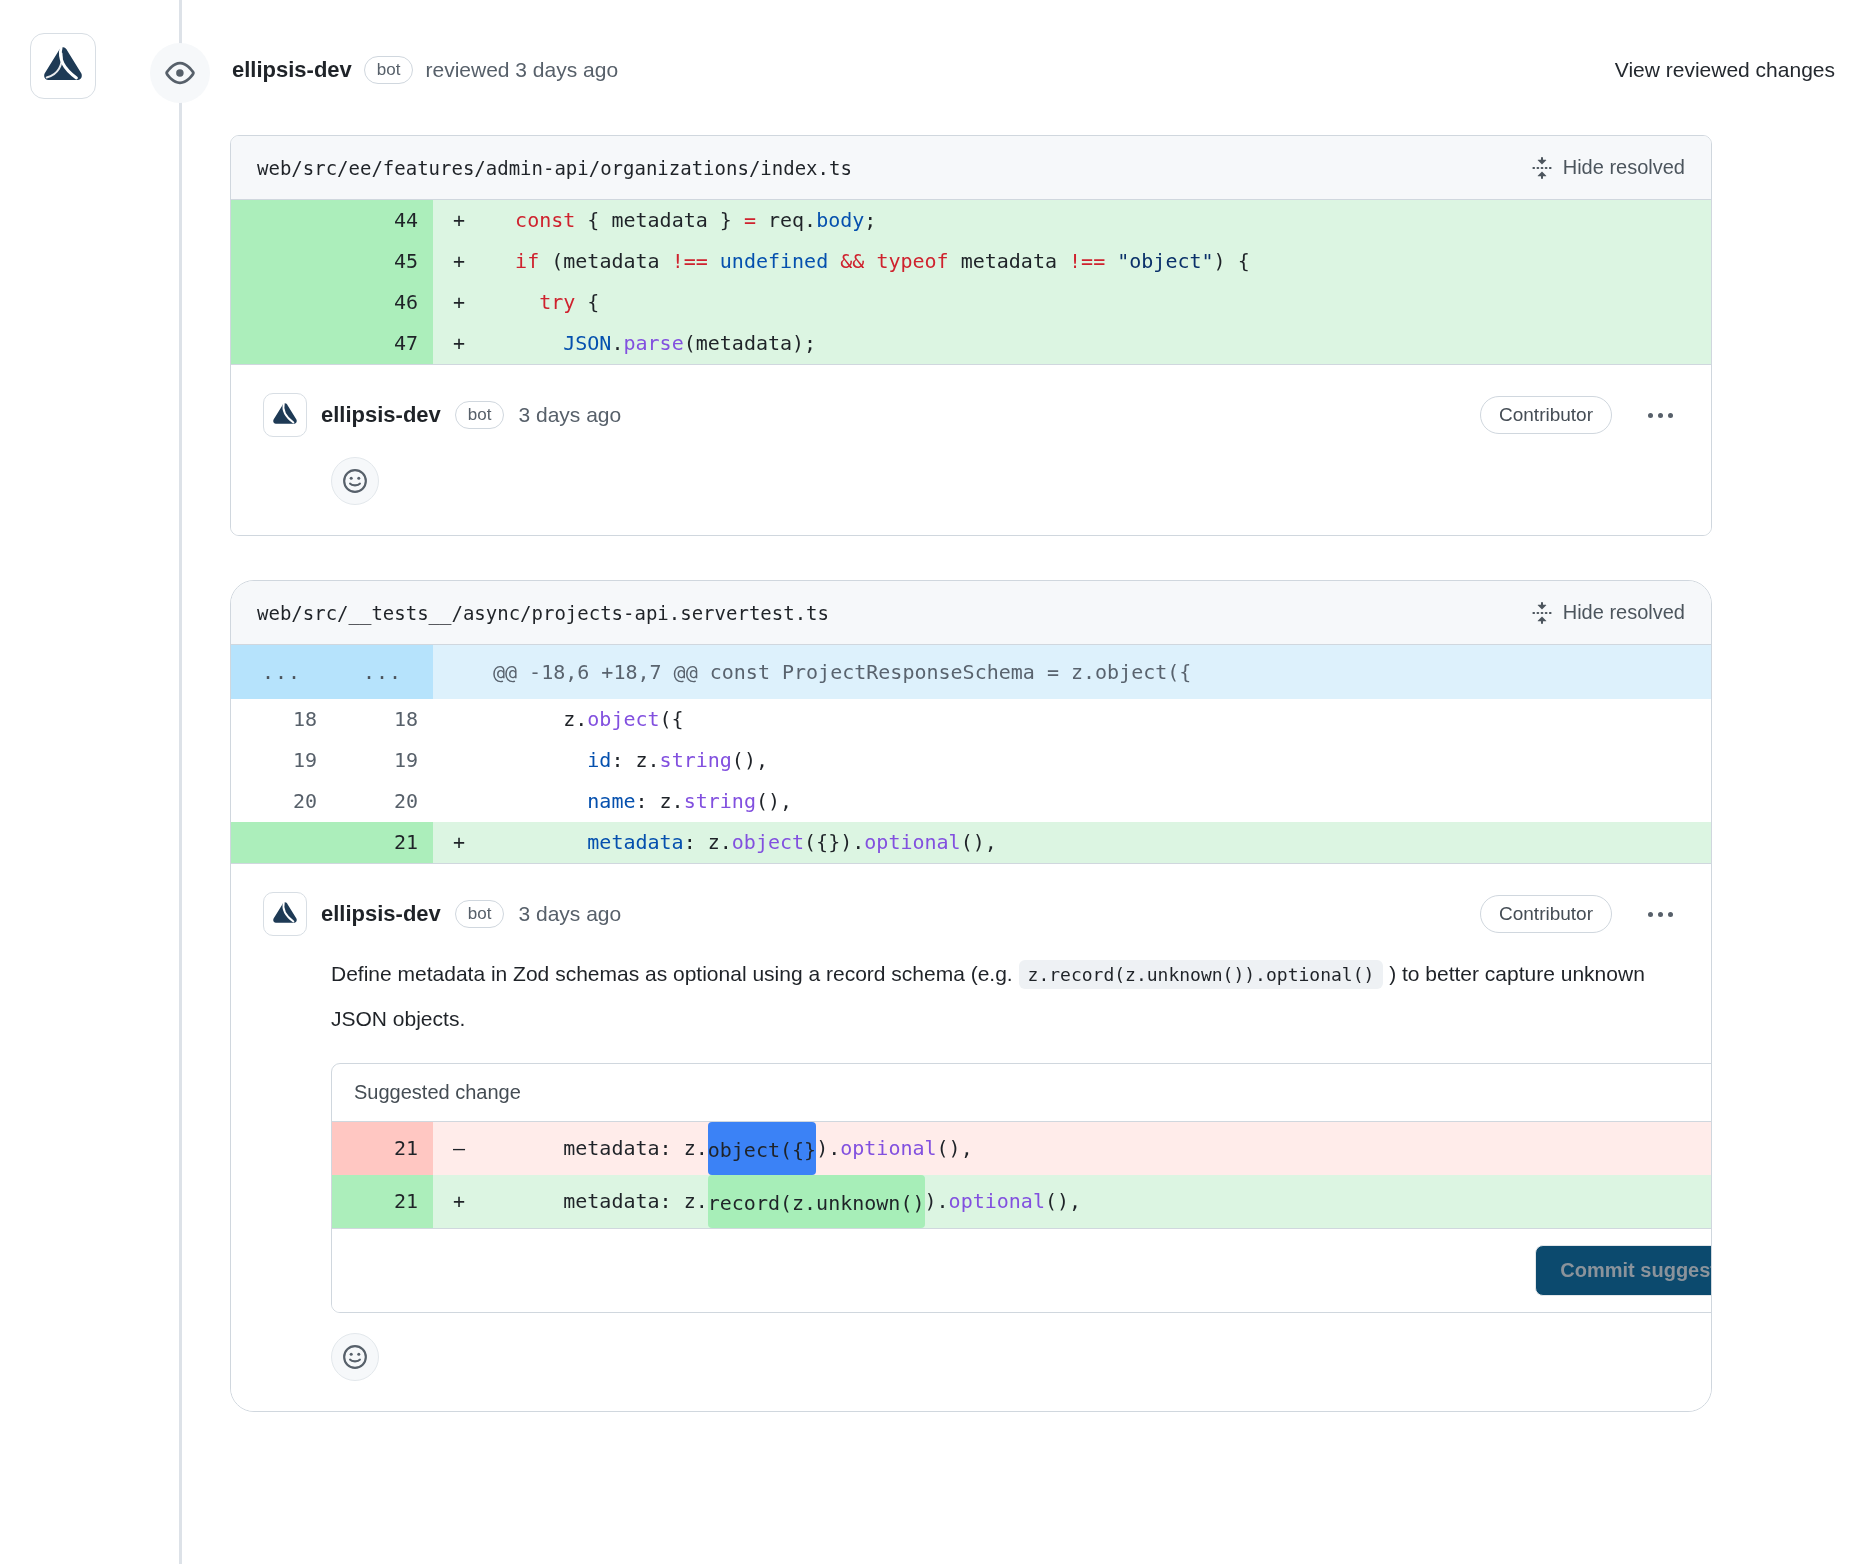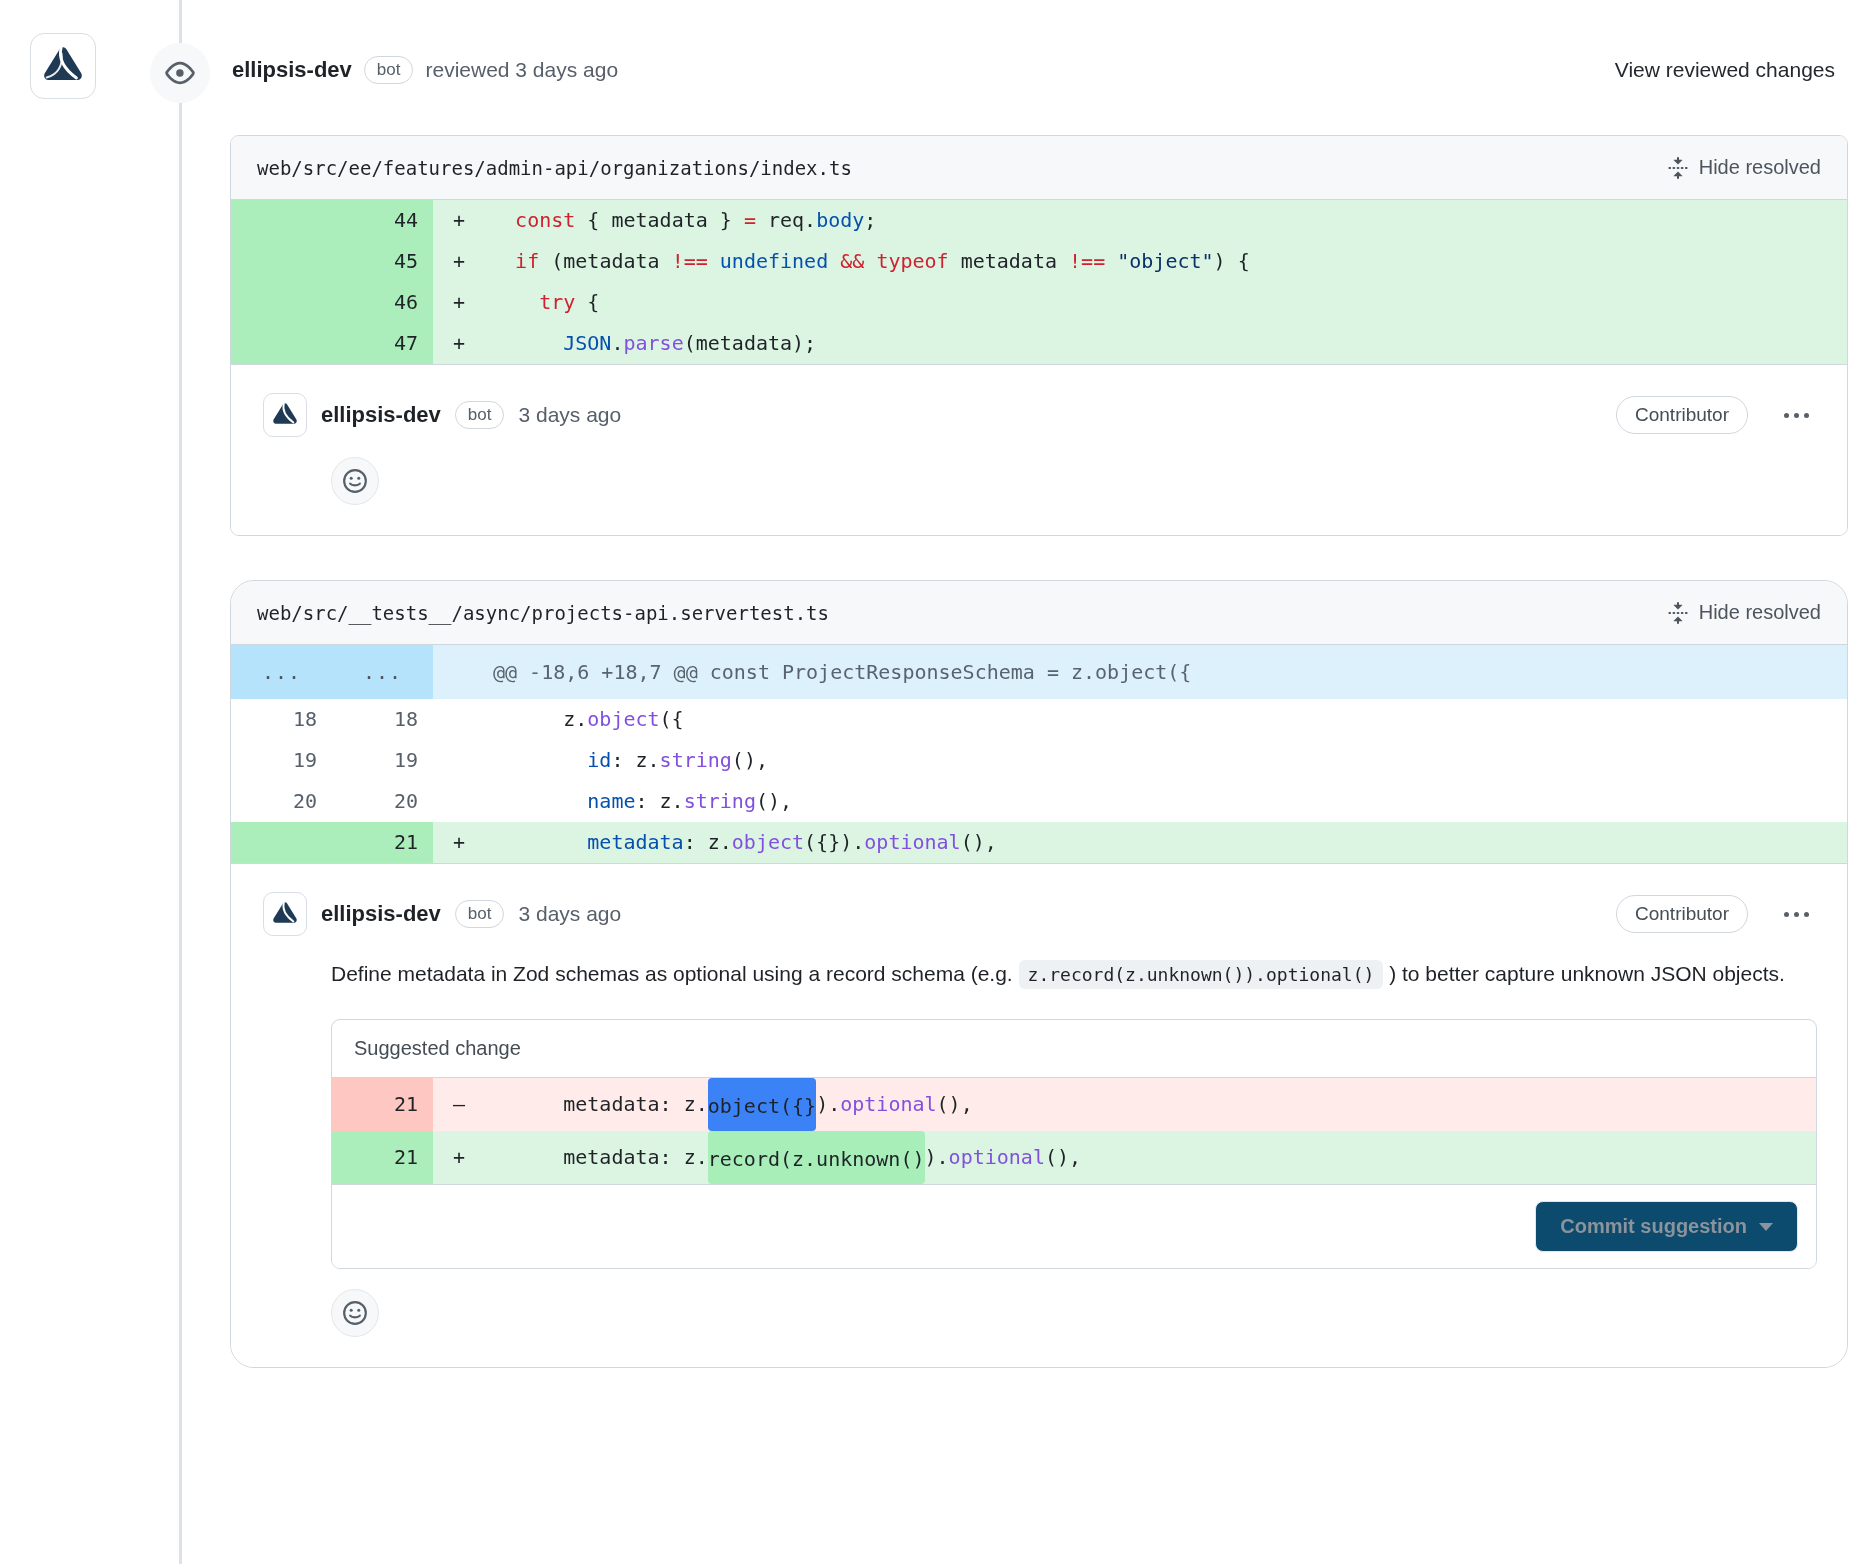--- a/index.html
+++ b/index.html
@@ -16,21 +16,21 @@
   .eye-badge { position:absolute; left:150px; top:43px; width:60px; height:60px; border-radius:50%;
     background:#f6f8fa; display:flex; align-items:center; justify-content:center; }
   .review-line { position:absolute; left:232px; top:56px; display:flex; align-items:center; gap:12px; }
   .author-strong { font-weight:bold; font-size:22px; color:#1f2328; }
   .pill { border:1px solid #d0d7de; border-radius:999px; color:#57606a; background:#fff; }
   .bot-pill { font-size:17px; padding:3px 12px; }
   .muted { color:#57606a; font-size:21px; }
   .view-link { position:absolute; right:23px; top:58px; font-size:21px; font-weight:400; color:#24292f; cursor:pointer; }
 
   
-  .cards { position:relative; z-index:1; margin-left:230px; width:1618px; }
+  .cards { position:relative; z-index:1; margin-left:230px; width:1482px; }
   .card { background:#fff; border:1px solid #d0d7de; border-radius:9px; overflow:hidden; }
   .card + .card { margin-top:44px;border-radius:24px; }
 
   .file-header { display:flex; align-items:center; justify-content:space-between;
     background:#f6f8fa; border-bottom:1px solid #d0d7de; padding:20px 26px; }
   .file-path { font-family:"DejaVu Sans Mono", monospace; font-size:19px; color:#1f2328; }
   .hide-btn { display:flex; align-items:center; gap:10px; font-size:20px; color:#4c555d; cursor:pointer; }
 
   
   .diff { border-bottom:1px solid #d0d7de; font-family:"DejaVu Sans Mono", monospace; font-size:20px; }

